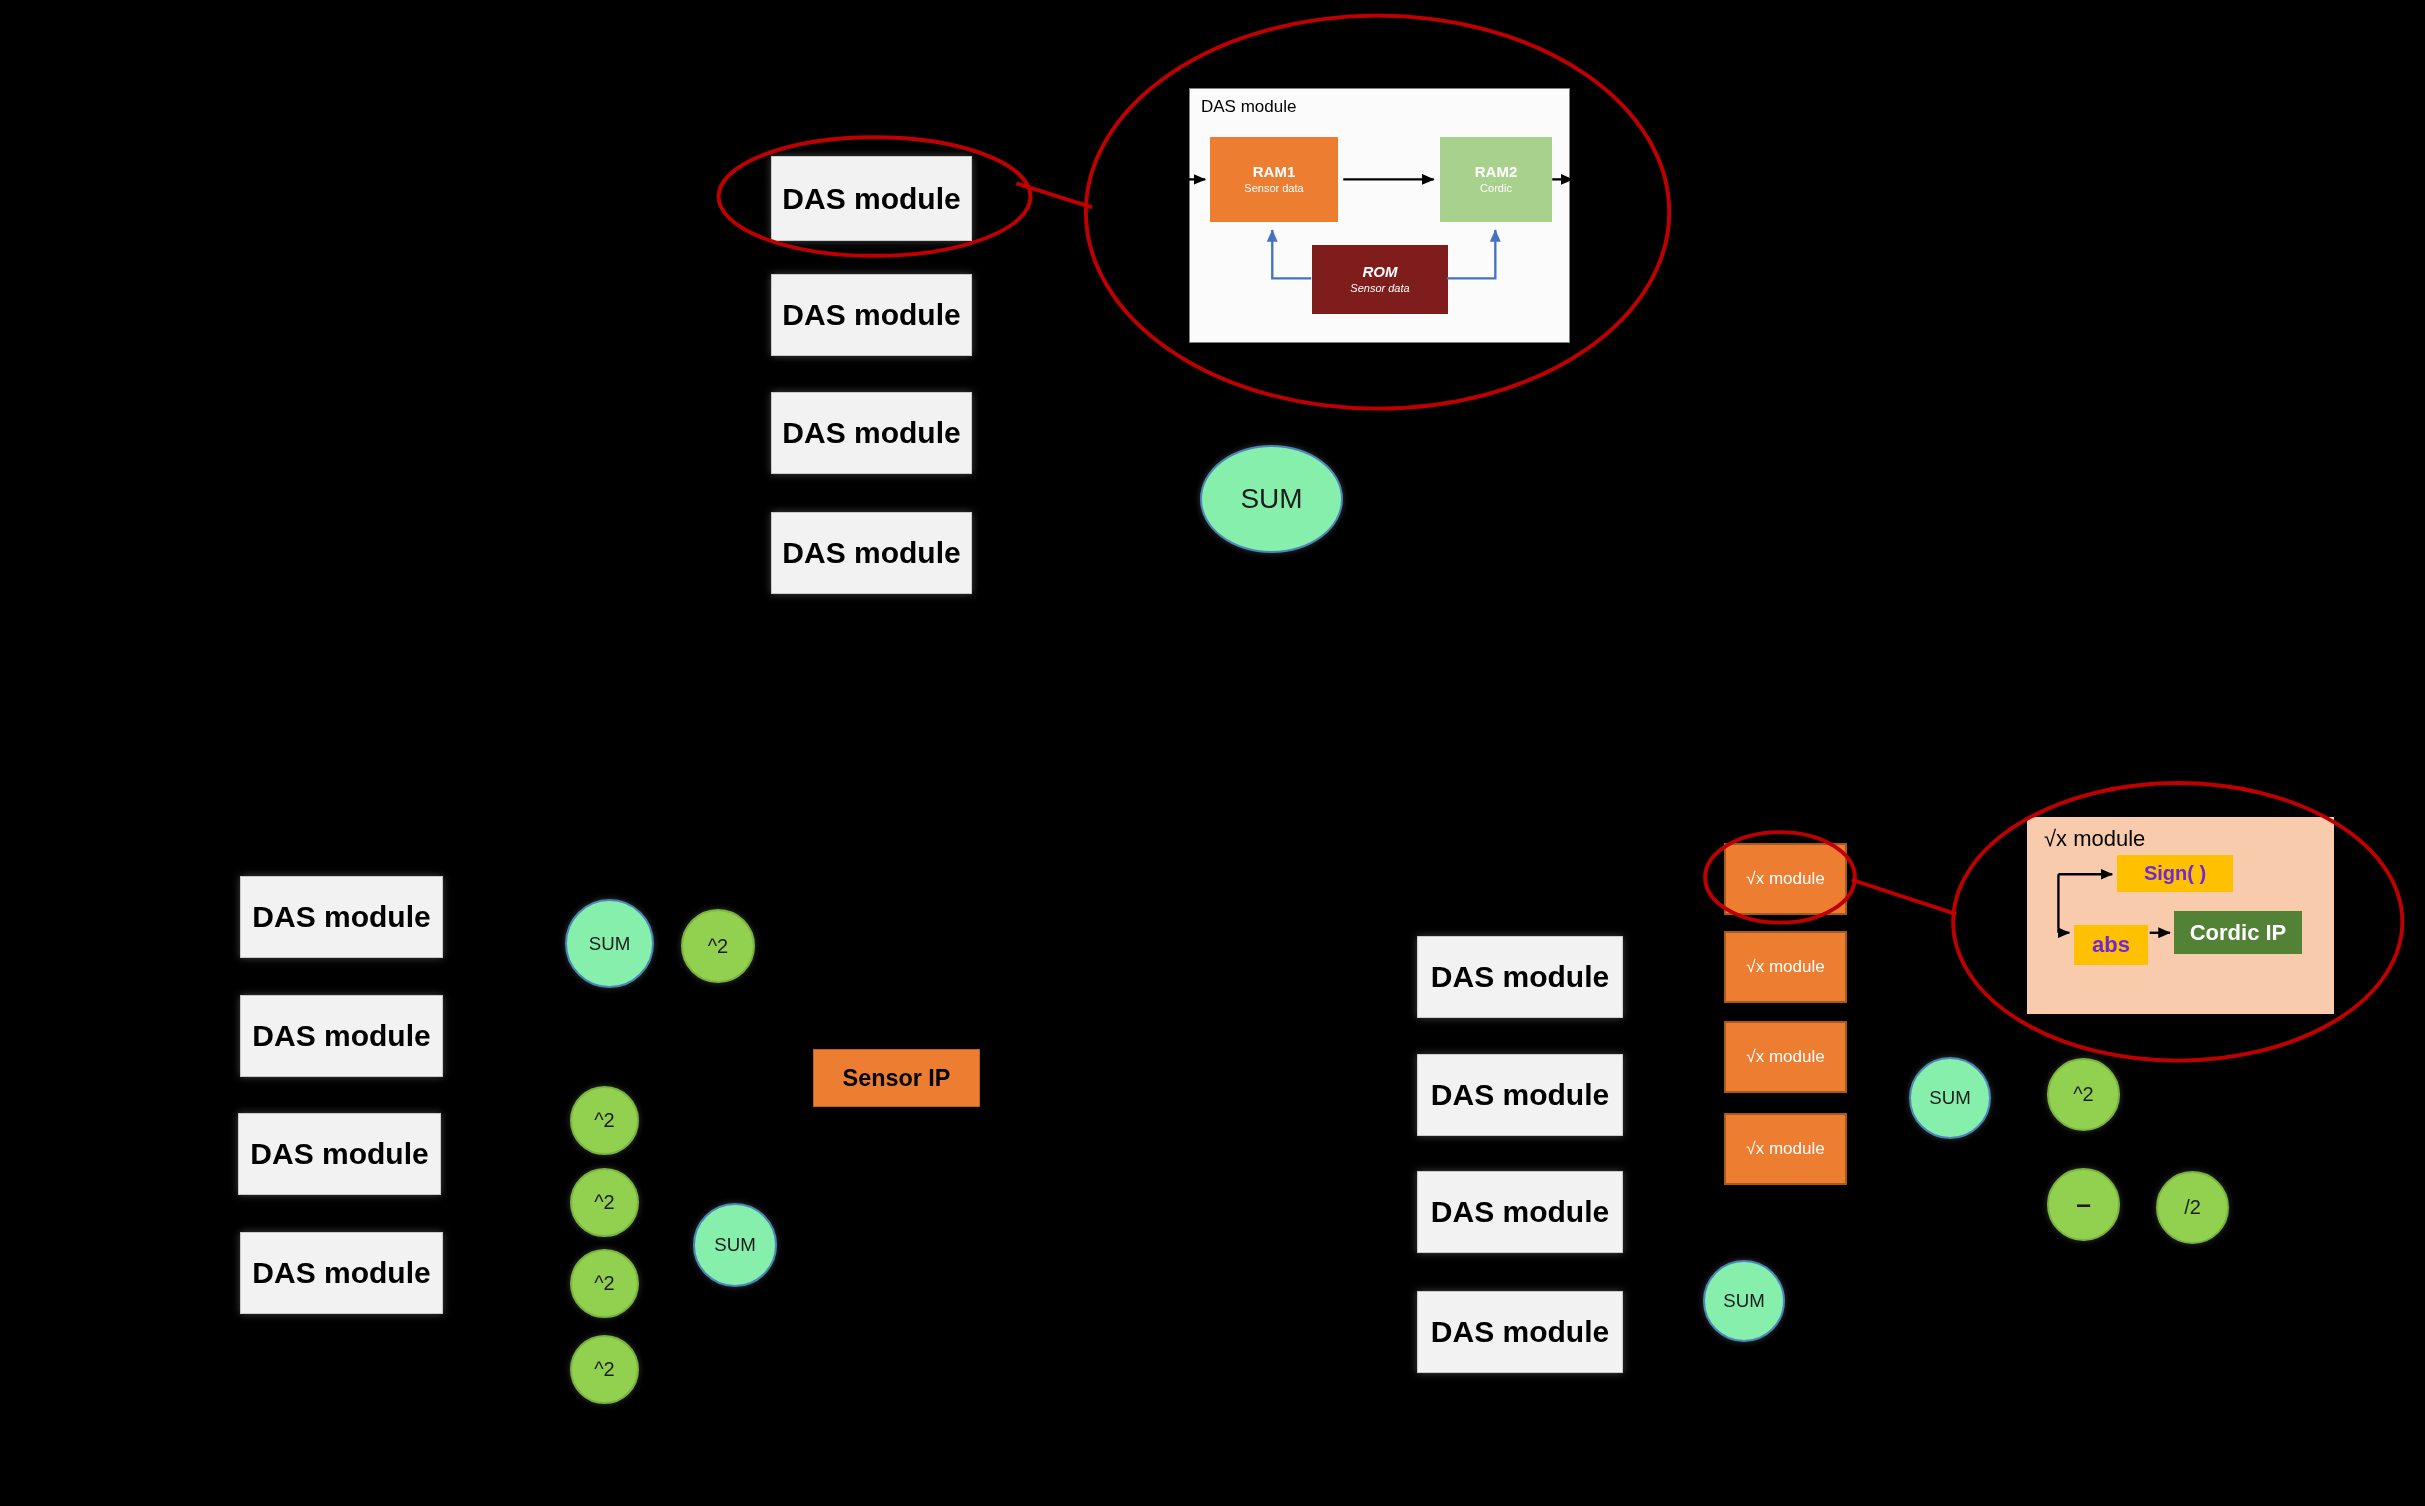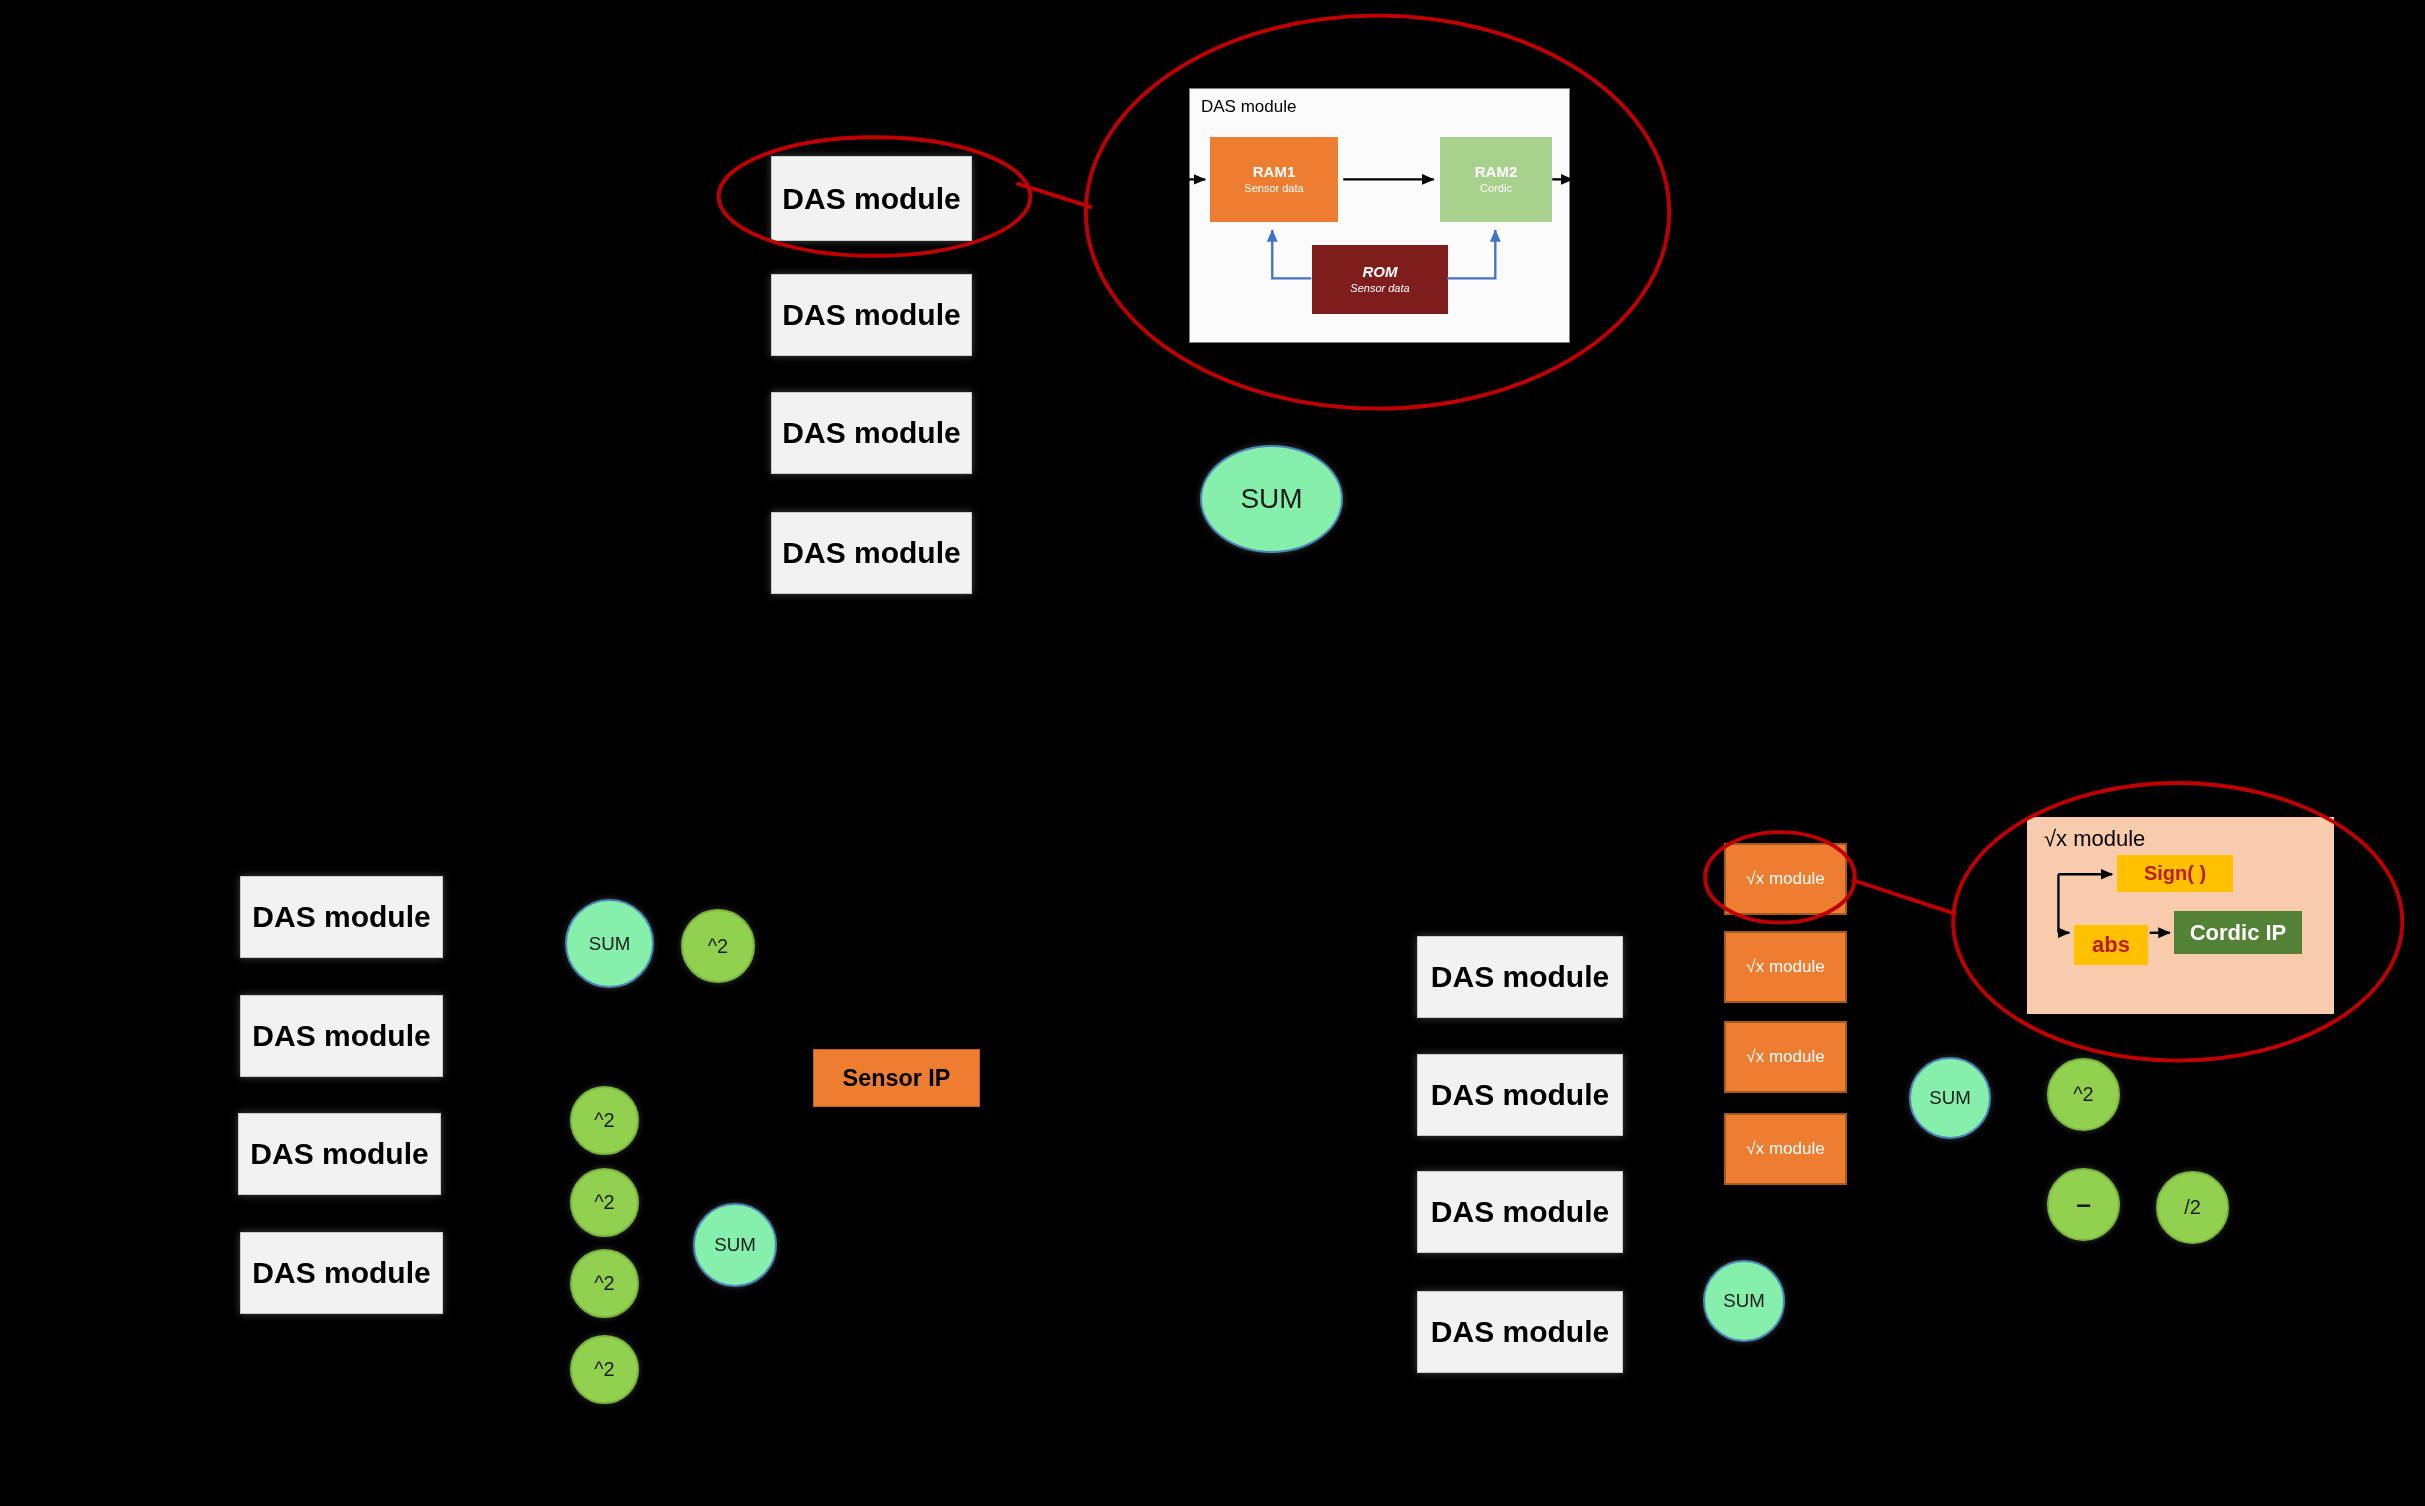--- a/index.html
+++ b/index.html
@@ -41,21 +41,21 @@
   }
   .node .t1 { font-size:15px; font-weight:600; line-height:1.25; }
   .node .t2 { font-size:11px; line-height:1.25; }
   .node.ram1 { background:#ed7d31; }
   .node.ram2 { background:#a9d18e; }
   .node.rom  { background:#7f1d1d;font-style:italic; }
   .sqrt-detail { position:absolute; background:#f8cbad; }
   .sqrt-detail .detail-title2 { position:absolute; left:17px; top:9.4px; font-size:22px; color:#000; }
   .mini-box {
     position:absolute; display:flex; align-items:center; justify-content:center;
-    font-weight:700; color:#b91c1c;
+    font-weight:700; color:#6d28d9;
   }
   .mini-box.yellow { background:#ffc000; }
   .mini-box.dkgreen { background:#538135; color:#fff; }
   svg.overlay { position:absolute; left:0; top:0; pointer-events:none; }
 </style>
 </head>
 <body>
 
 <div class="canvas">
 

